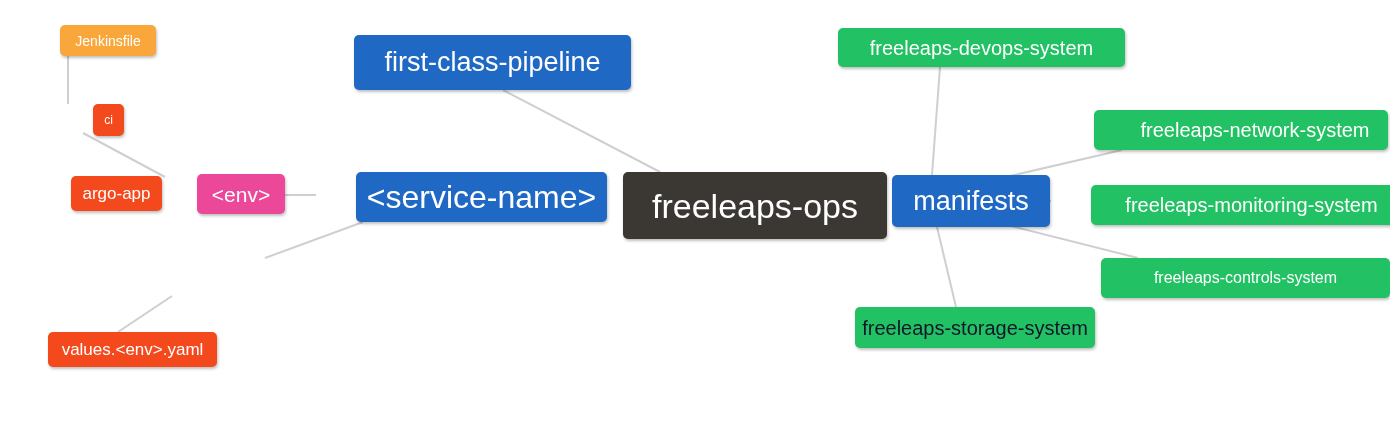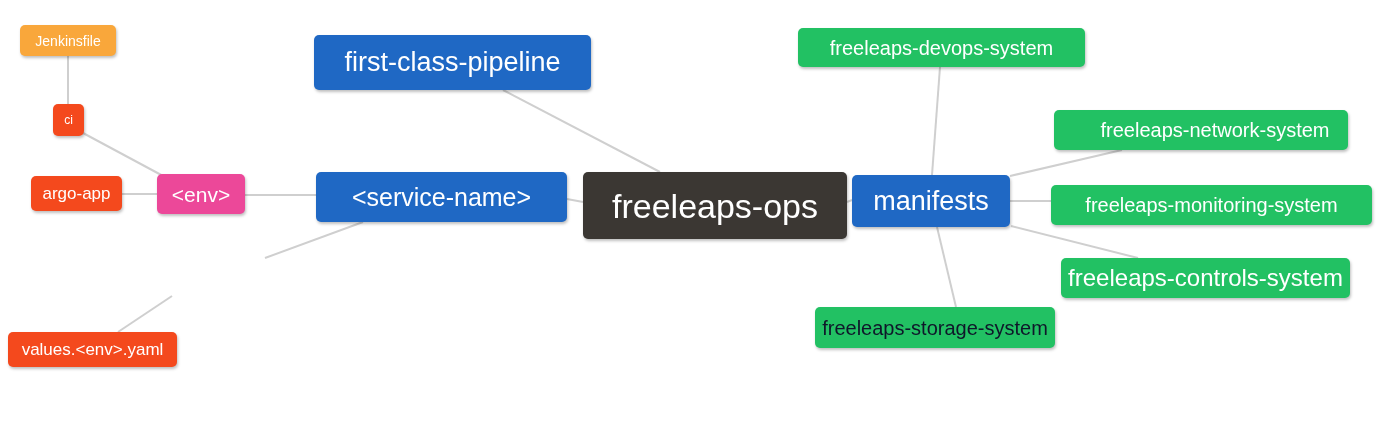--- a/index.html
+++ b/index.html
@@ -36,20 +36,21 @@
     align-items: center;
     justify-content: center;
     box-sizing: border-box;
     color: #ffffff;
     border-radius: 5px;
     box-shadow: 1px 2px 3px rgba(0,0,0,0.25);
     white-space: nowrap;
     cursor: pointer;
     user-select: none;
     line-height: 1;
+    margin-left: 40px;
   }
 </style>
 </head>
 <body>
 
 <div id="canvas">
   <svg id="edge-layer" viewBox="0 0 1390 421">
       <line x1="68" y1="56" x2="68" y2="104" stroke="#CFCFCF" stroke-width="2"></line>
       <line x1="83" y1="133" x2="165" y2="177" stroke="#CFCFCF" stroke-width="2"></line>
       <line x1="122" y1="194" x2="157" y2="194" stroke="#CFCFCF" stroke-width="2"></line>
@@ -65,22 +66,22 @@
       <line x1="1011" y1="226" x2="1138" y2="258" stroke="#CFCFCF" stroke-width="2"></line>
       <line x1="937" y1="227" x2="956" y2="307" stroke="#CFCFCF" stroke-width="2"></line>
     </svg>
   <div id="node-layer">
       <div class="node" style="left: 20px; top: 25px; width: 96px; height: 31px; font-size: 14px; background: rgb(249, 167, 59); color: rgb(255, 255, 255);">Jenkinsfile</div>
       <div class="node" style="left: 53px; top: 104px; width: 31px; height: 32px; font-size: 12px; background: rgb(244, 73, 29); color: rgb(255, 255, 255);">ci</div>
       <div class="node" style="left: 31px; top: 176px; width: 91px; height: 35px; font-size: 17px; background: rgb(244, 73, 29); color: rgb(255, 255, 255);">argo-app</div>
       <div class="node" style="left: 157px; top: 174px; width: 88px; height: 40px; font-size: 21px; background: #ec4899; color: rgb(255, 255, 255);">&lt;env&gt;</div>
       <div class="node" style="left: 8px; top: 332px; width: 169px; height: 35px; font-size: 17px; background: rgb(244, 73, 29); color: rgb(255, 255, 255);">values.&lt;env&gt;.yaml</div>
       <div class="node" style="left: 314px; top: 35px; width: 277px; height: 55px; font-size: 27px; background: rgb(31, 104, 196); color: rgb(255, 255, 255);">first-class-pipeline</div>
-      <div class="node" style="left: 316px; top: 172px; width: 251px; height: 50px; font-size: 25px; background: rgb(31, 104, 196); color: rgb(255, 255, 255);">&lt;service-name&gt;</div>
+      <div class="node" style="left: 316px; top: 172px; width: 251px; height: 50px; font-size: 32px; background: rgb(31, 104, 196); color: rgb(255, 255, 255);">&lt;service-name&gt;</div>
       <div class="node" style="left: 583px; top: 172px; width: 264px; height: 67px; font-size: 34px; background: rgb(59, 55, 51); color: rgb(255, 255, 255);">freeleaps-ops</div>
       <div class="node" style="left: 852px; top: 175px; width: 158px; height: 52px; font-size: 27px; background: rgb(31, 104, 196); color: rgb(255, 255, 255);">manifests</div>
       <div class="node" style="left: 798px; top: 28px; width: 287px; height: 39px; font-size: 20px; background: rgb(34, 193, 99); color: rgb(255, 255, 255);">freeleaps-devops-system</div>
       <div class="node" style="left: 1054px; top: 110px; width: 294px; height: 40px; font-size: 20px; background: rgb(34, 193, 99); color: rgb(255, 255, 255); padding-left: 28px;">freeleaps-network-system</div>
       <div class="node" style="left: 1051px; top: 185px; width: 321px; height: 40px; font-size: 20px; background: rgb(34, 193, 99); color: rgb(255, 255, 255);">freeleaps-monitoring-system</div>
-      <div class="node" style="left: 1061px; top: 258px; width: 289px; height: 40px; font-size: 24px; background: rgb(34, 193, 99); color: rgb(255, 255, 255);">freeleaps-controls-system</div>
+      <div class="node" style="left: 1061px; top: 258px; width: 289px; height: 40px; font-size: 16px; background: rgb(34, 193, 99); color: rgb(255, 255, 255);">freeleaps-controls-system</div>
       <div class="node" style="left: 815px; top: 307px; width: 240px; height: 41px; font-size: 20px; background: rgb(34, 193, 99); color: #0f172a;">freeleaps-storage-system</div>
     </div>
 </div>
 
 </body></html>

